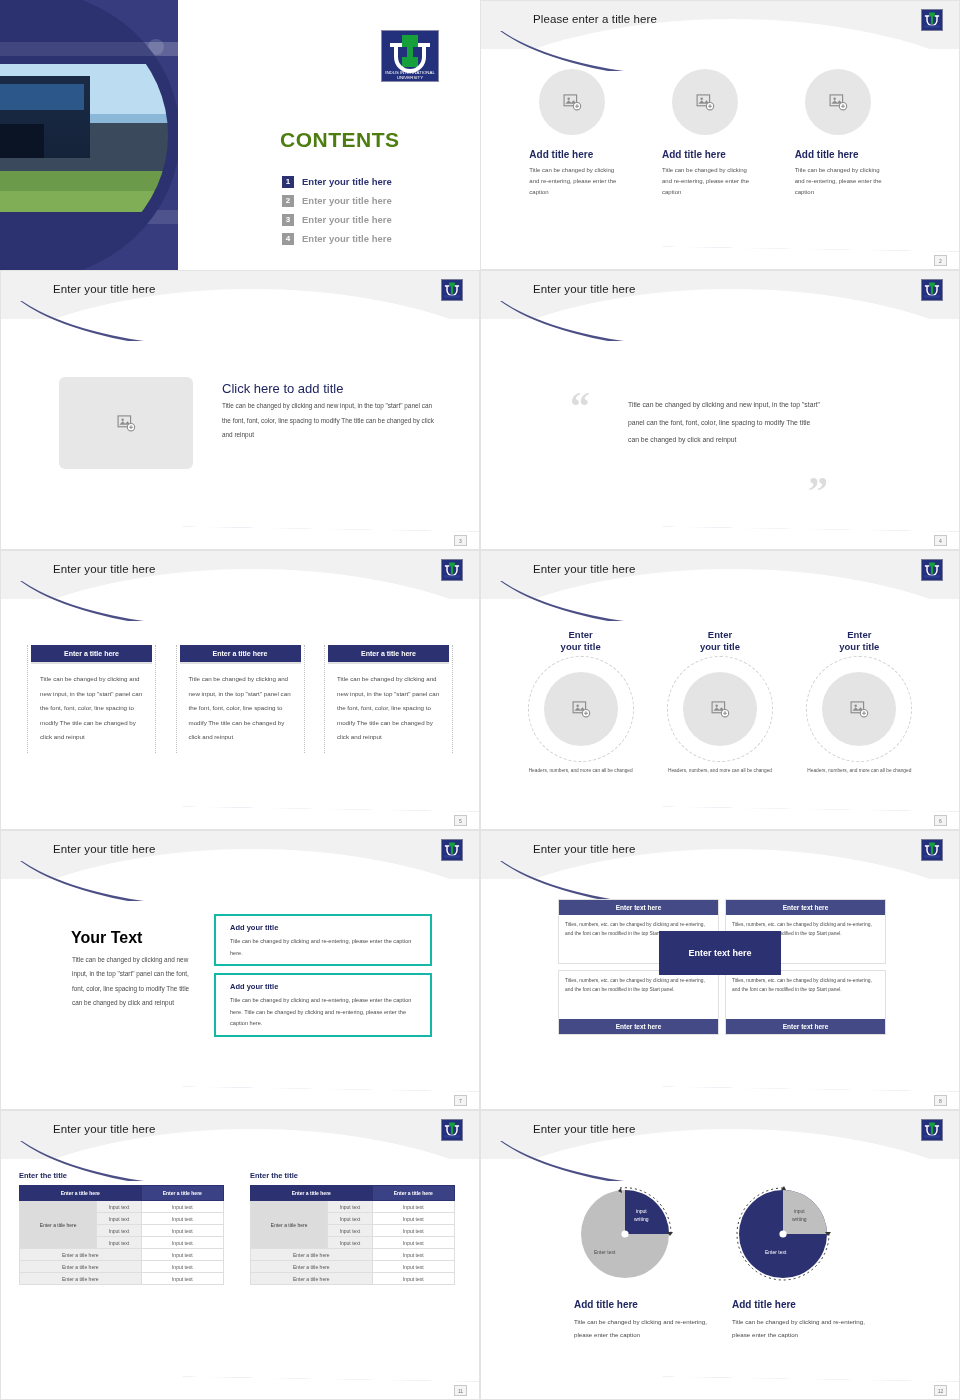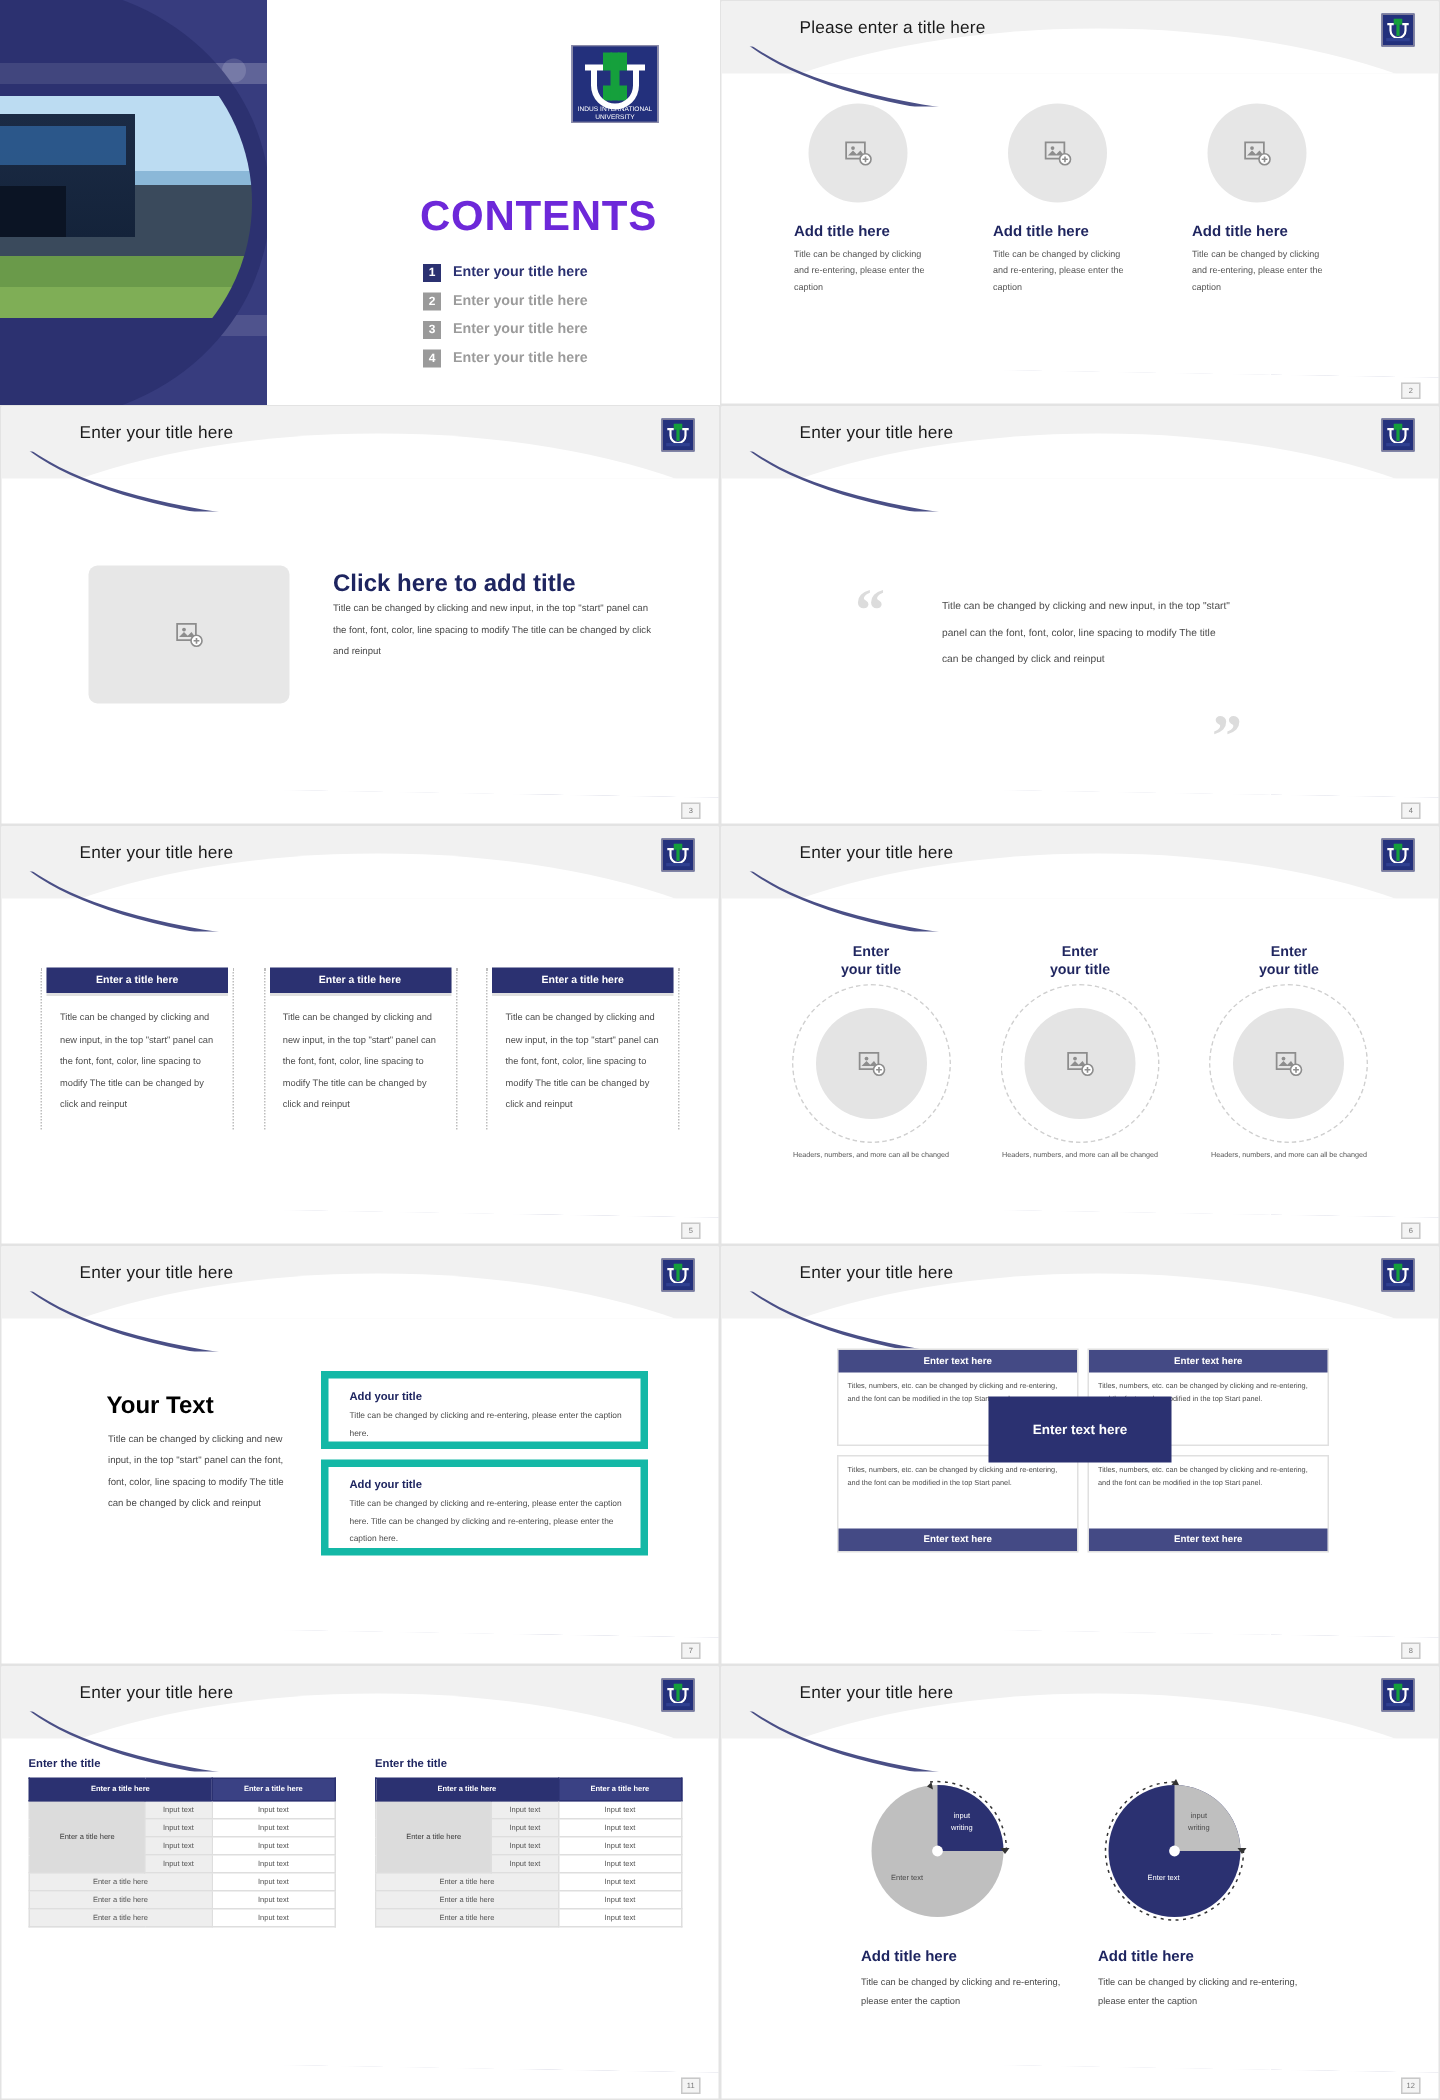--- a/index.html
+++ b/index.html
@@ -56,22 +56,22 @@
   .bldB u { position:absolute; left:14px; bottom:0; width:44px; height:34px;
      background:#0b1424; }
   .cover-band { position:absolute; left:0; width:178px; height:14px;
      background:rgba(255,255,255,.12); }
   .dot { position:absolute; width:16px; height:16px; border-radius:50%;
      background:rgba(255,255,255,.14); }
 
   .cover-right { position:absolute; left:178px; top:0; right:0; bottom:0; }
   .cover-logo { position:absolute; left:203px; top:30px; width:58px; height:52px;
      background:#23307c; border:1px solid #8a8aa8; }
-  .contents-h { position:absolute; left:102px; top:128px; font-size:28px;
-     font-weight:bold; color:#6d28d9; letter-spacing:.5px; }
+  .contents-h { position:absolute; left:102px; top:128px; font-size:21px;
+     font-weight:bold; color:#4d7c0f; letter-spacing:.5px; }
   .toc { position:absolute; left:104px; top:172px; width:220px; }
   .toc-row { display:flex; align-items:center; height:19px; }
   .toc-num { width:12px; height:12px; background:#9a9a9a; color:#fff;
      font-size:8px; font-weight:bold; line-height:12px; text-align:center;
      margin-right:8px; }
   .toc-row.active .toc-num { background:#2b3171; }
   .toc-txt { font-size:9.5px; font-weight:bold; color:#9b9b9b; }
   .toc-row.active .toc-txt { color:#2b3171; }
 
   
@@ -85,22 +85,22 @@
   .circ-cap { margin-top:5px; margin-left:2px; font-size:6px; color:#555;
      line-height:1.85; width:96px; }
 
   
   .ph-ico { width:20px; height:20px; display:block; }
 
   
   .img-box { position:absolute; left:58px; top:106px; width:134px; height:92px;
      background:#e7e7e7; border-radius:6px; display:flex;
      align-items:center; justify-content:center; }
-  .s3-title { position:absolute; left:221px; top:110px; font-size:16px;
-     font-weight:bold; color:#1e2560; }
+  .s3-title { position:absolute; left:221px; top:110px; font-size:13px;
+     font-weight:normal; color:#1e2560; }
   .s3-body { position:absolute; left:221px; top:128px; width:212px; font-size:6.4px;
      color:#4a4a4a; line-height:2.3; }
 
   
   .qmark { position:absolute; color:#dcdcdc; font-size:40px; font-weight:bold;
      font-family:"Liberation Serif", serif; line-height:1; }
   .q1 { left:89px; top:116px; }
   .q2 { left:327px; top:200px; }
   .q-body { position:absolute; left:147px; top:125px; width:195px; font-size:6.8px;
      color:#4a4a4a; line-height:2.6; }
@@ -125,21 +125,21 @@
      align-items:center; justify-content:center; }
   .ring-inner { width:74px; height:74px; border-radius:50%; background:#e4e4e4;
      display:flex; align-items:center; justify-content:center; }
   .ring-cap { font-size:4.8px; color:#555; line-height:1.9; margin-top:4px; }
 
   
   .yt-title { position:absolute; left:70px; top:98px; font-size:16px;
      font-weight:bold; color:#000000; }
   .yt-body { position:absolute; left:71px; top:122px; width:122px; font-size:6.4px;
      color:#4a4a4a; line-height:2.25; }
-  .yt-box { position:absolute; left:213px; width:218px; border:5px solid #14b8a6;
+  .yt-box { position:absolute; left:213px; width:218px; border:2px solid #14b8a6;
      padding:7px 9px 9px 14px; }
   .yt-box.b1 { top:83px; height:52px; }
   .yt-box.b2 { top:142px; height:64px; }
   .yt-box-h { font-size:7.5px; font-weight:bold; color:#1e2560; }
   .yt-box-p { font-size:5.6px; color:#4d4d4d; line-height:2.1; margin-top:4px; }
 
   
   .quad { position:absolute; left:77px; top:68px; width:328px; }
   .qrow { display:flex; gap:6px; }
   .qcell { width:161px; border:1px solid #e0e0e0; background:#fff; }

